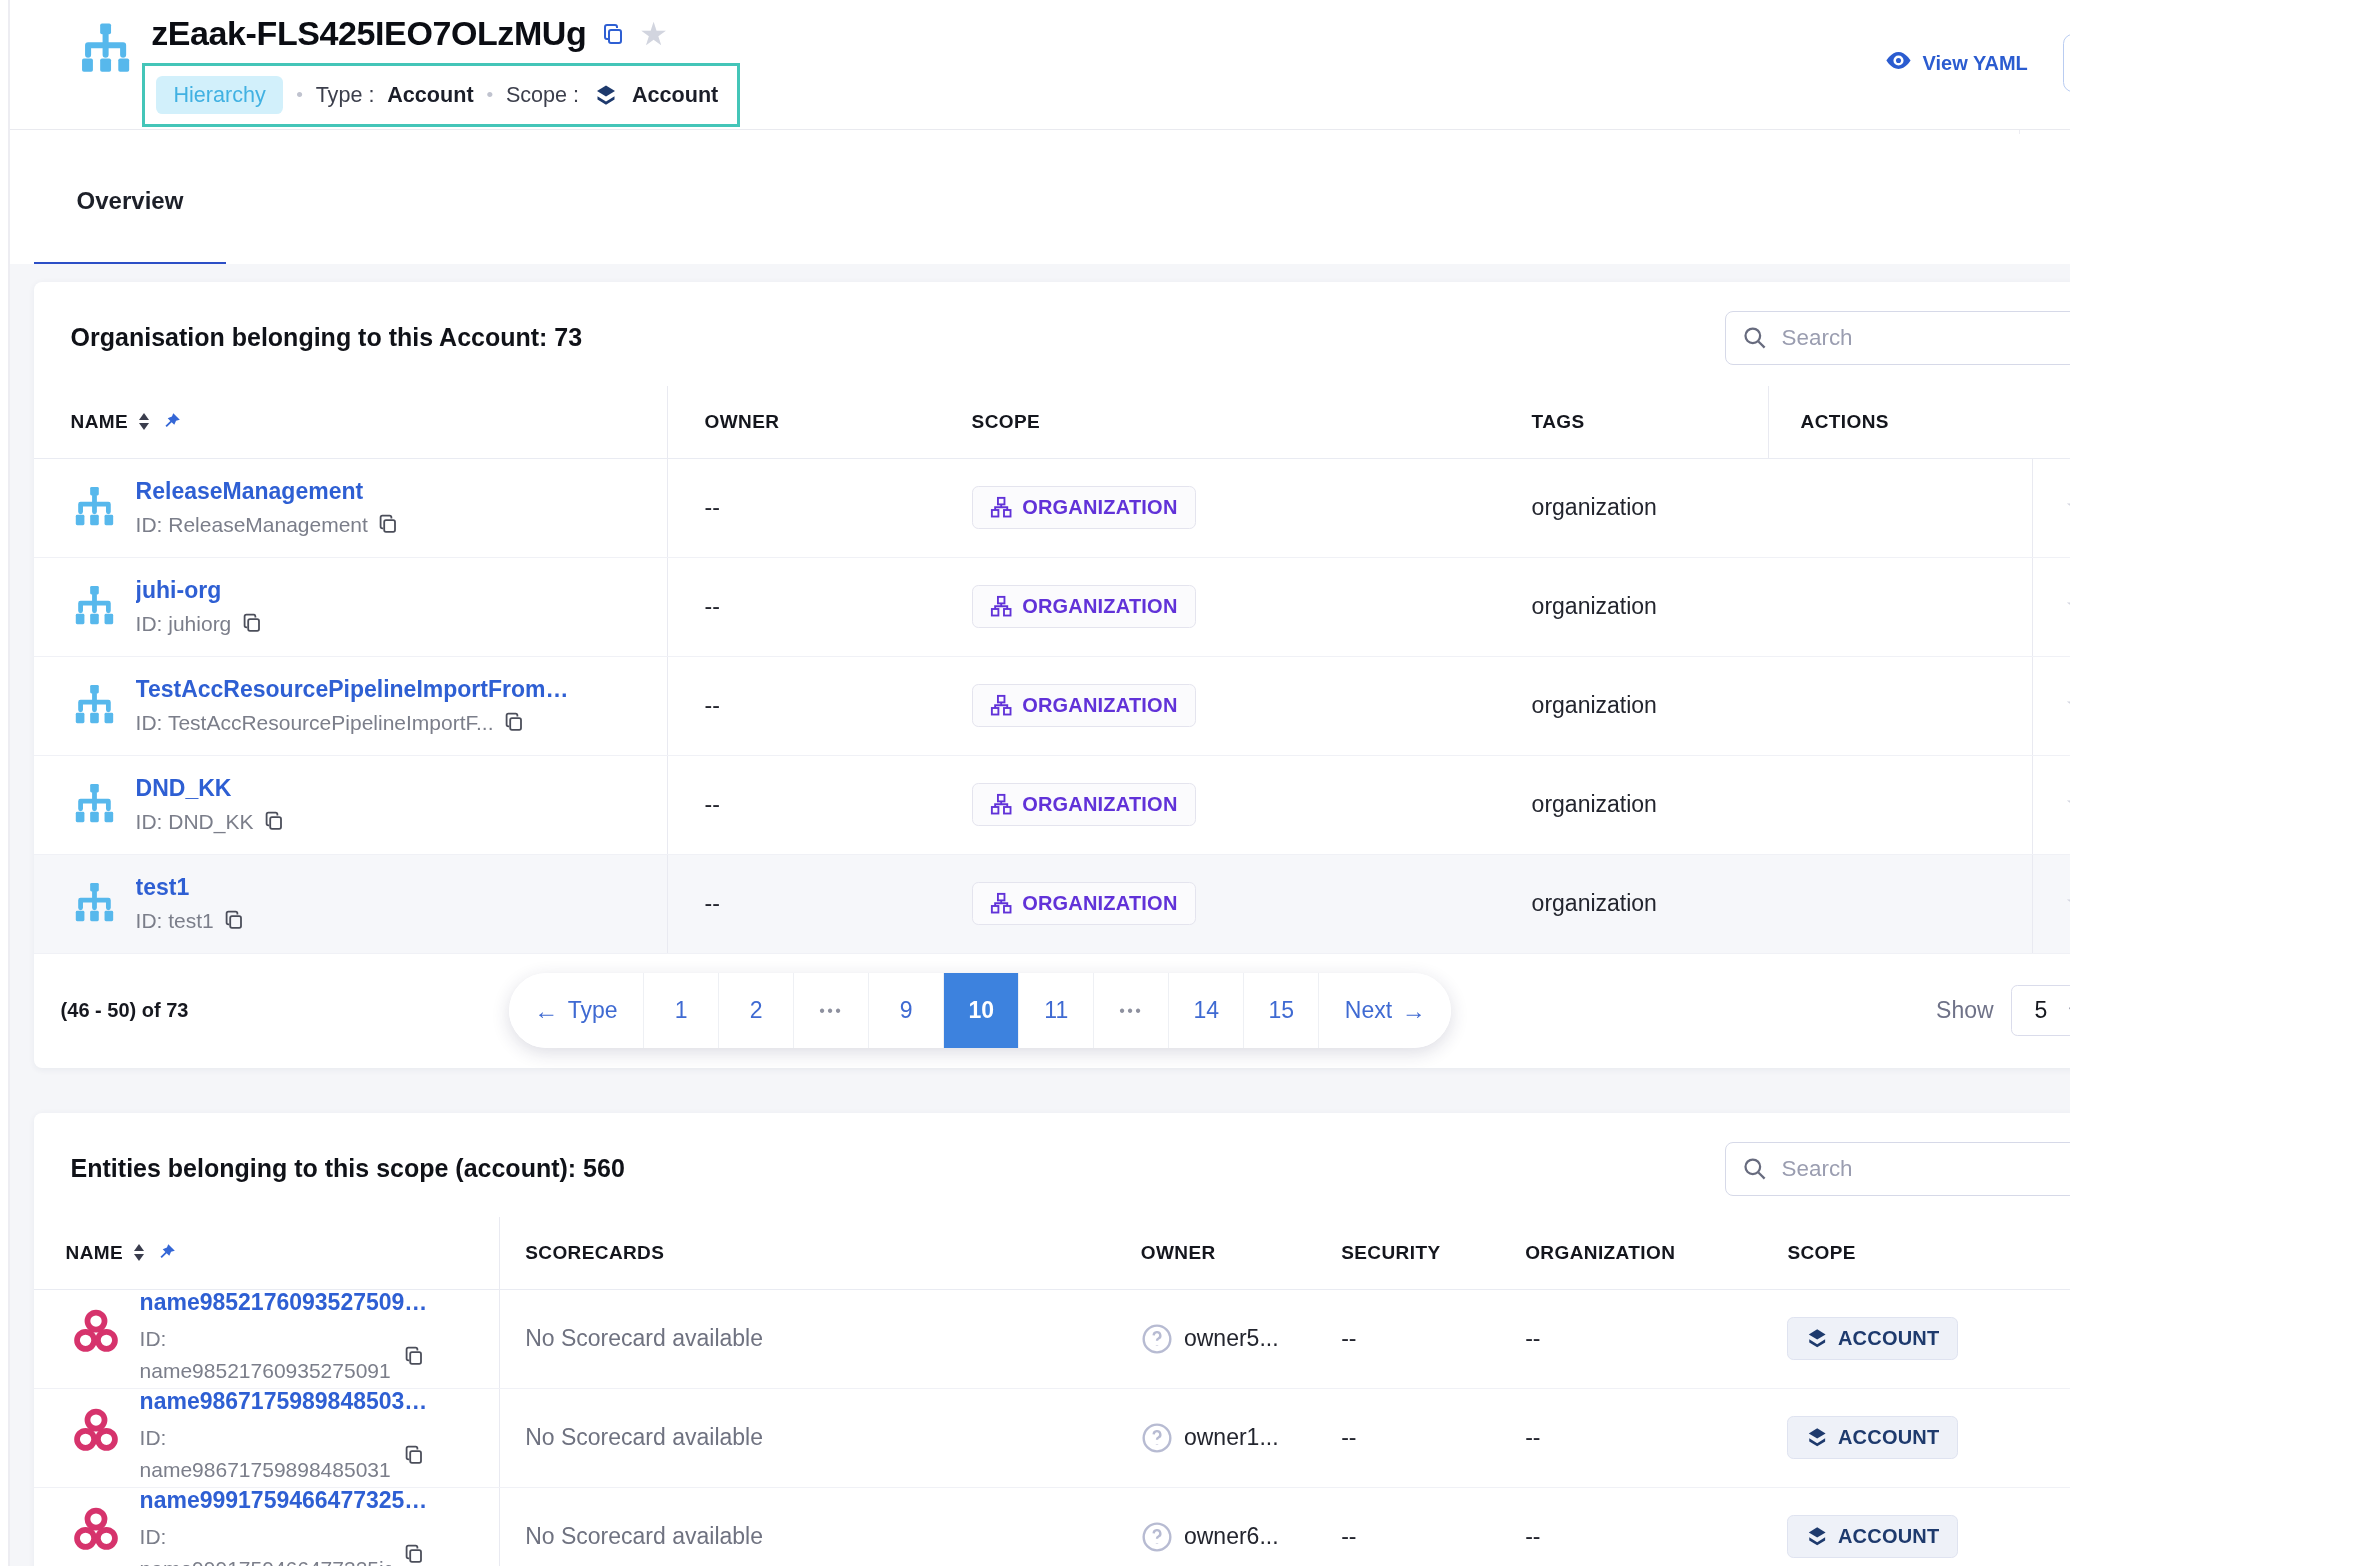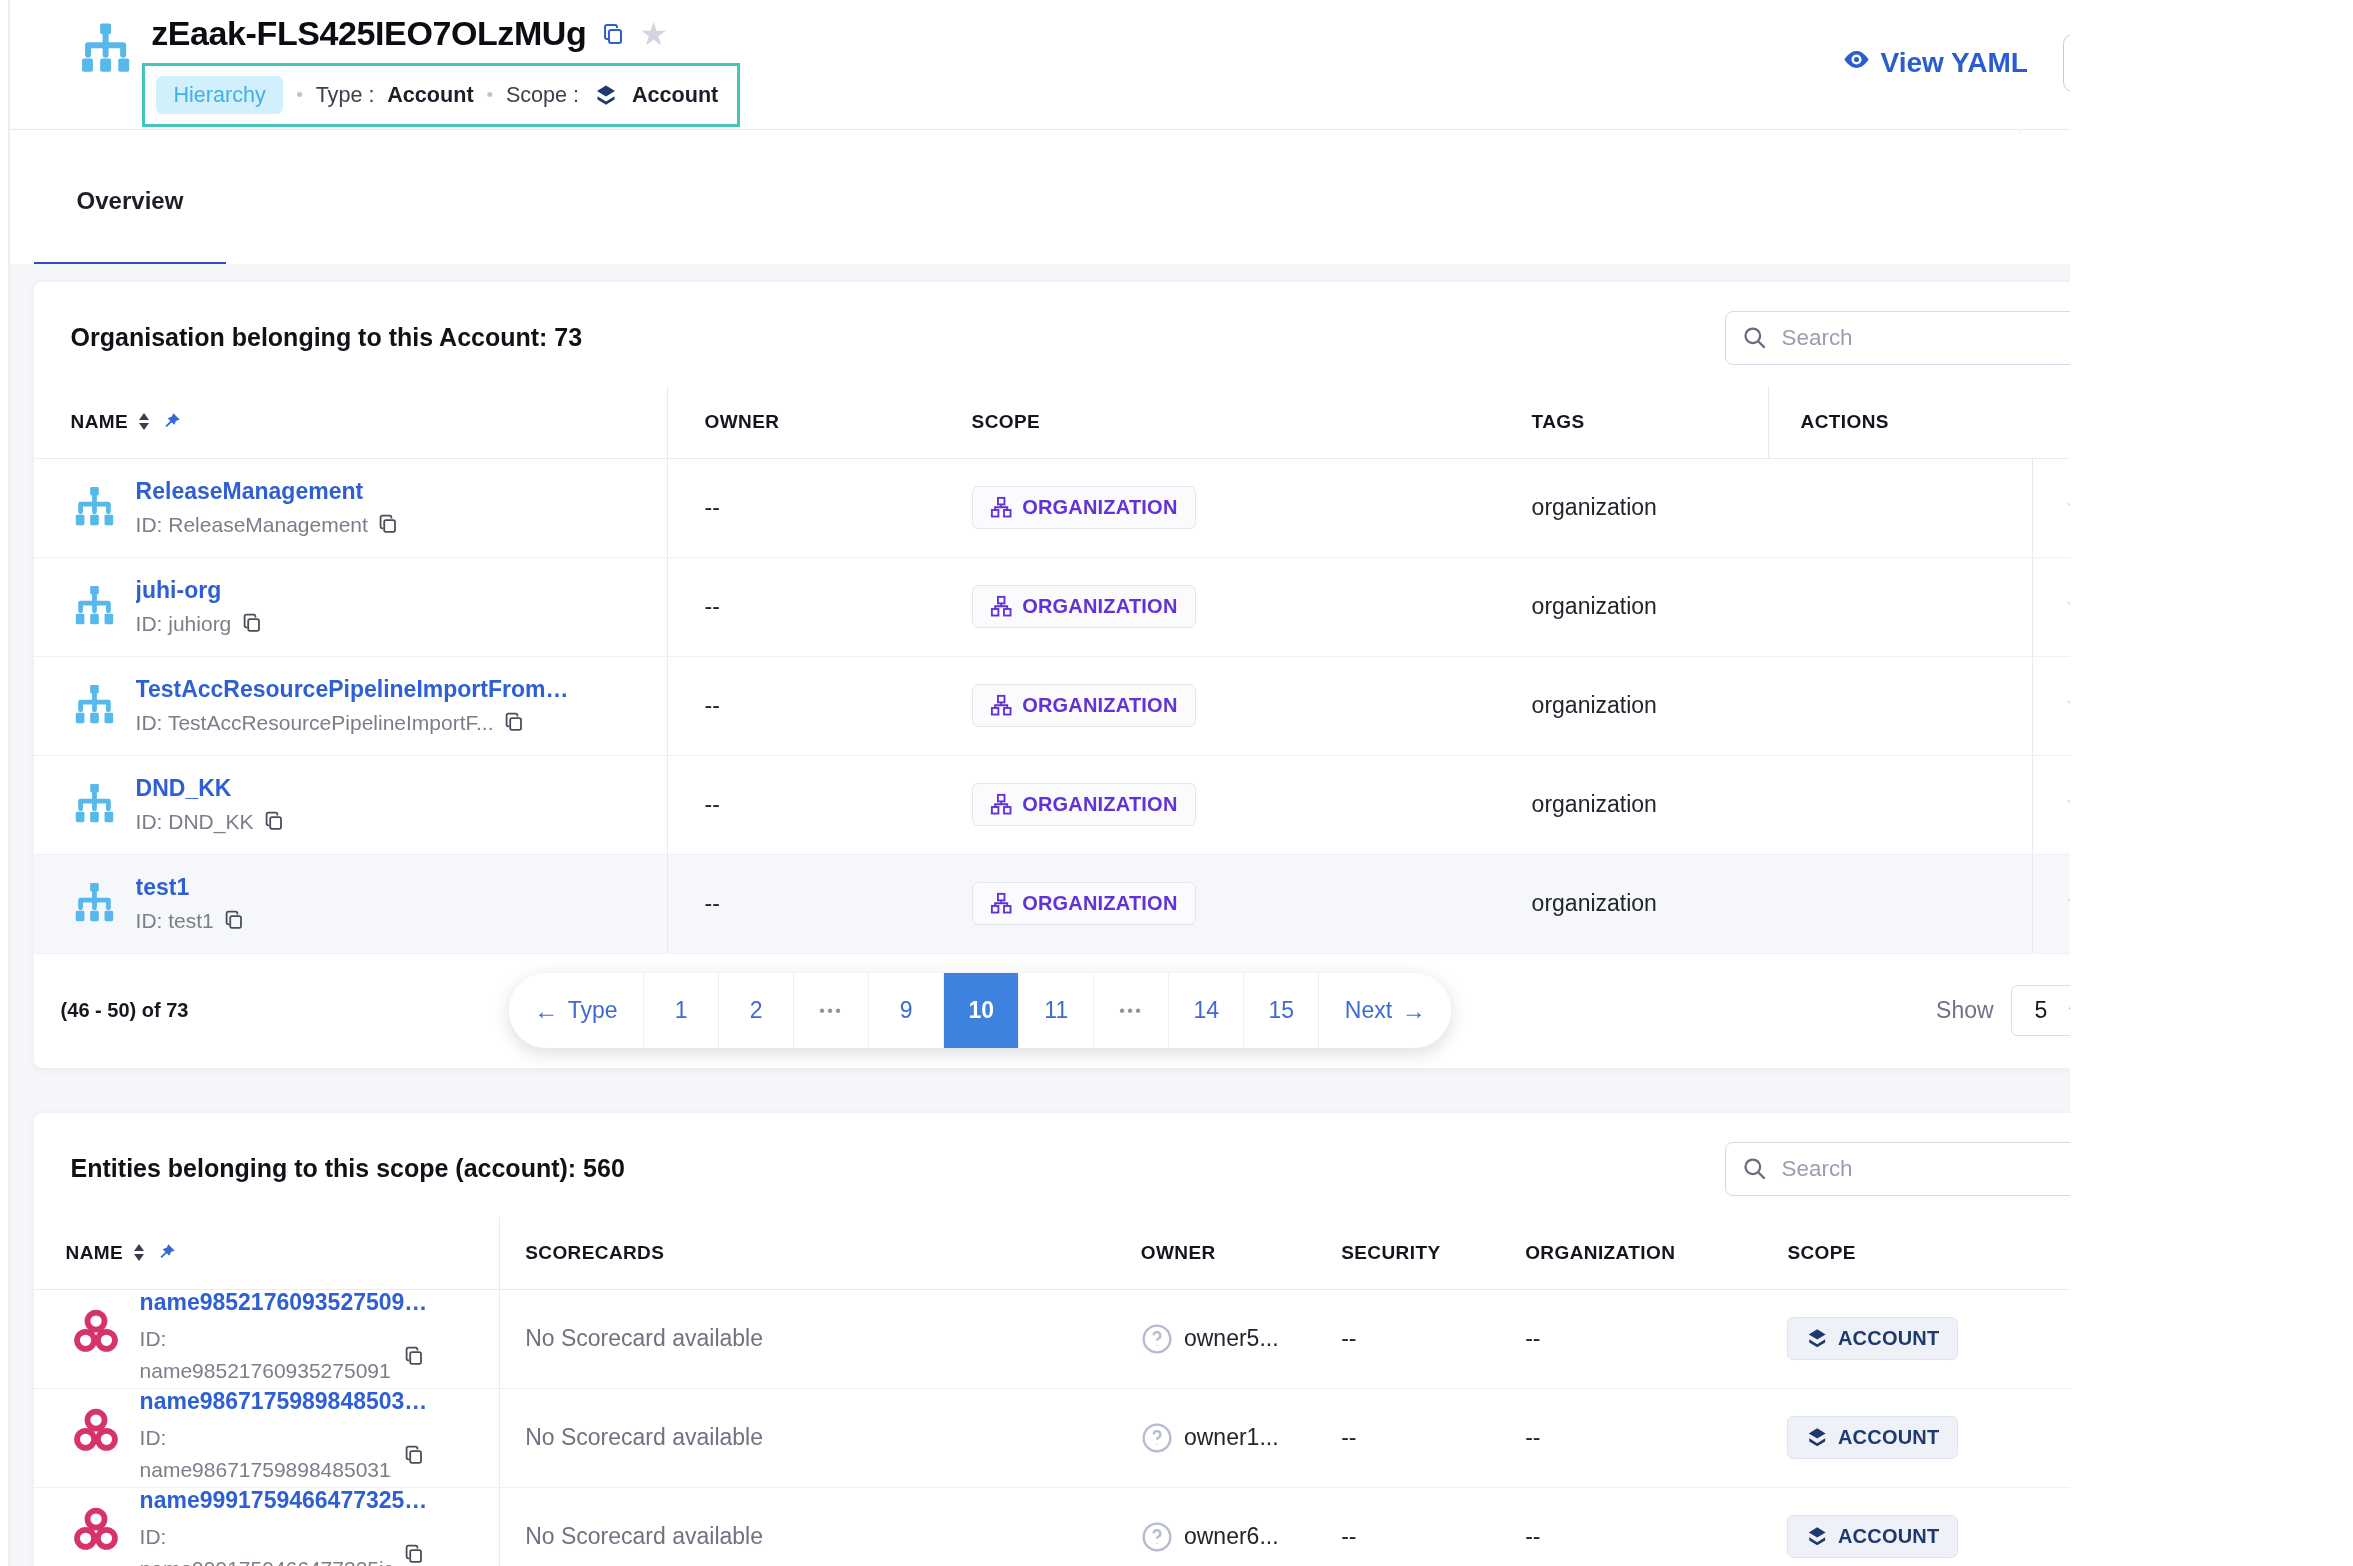--- a/index.html
+++ b/index.html
@@ -27,21 +27,21 @@
   .meta-box { margin-top:9.6px; margin-left:-9.6px; display:inline-flex; align-items:center; gap:12.8px;
     border:3.2px solid #44c5b8; padding:9.6px 19px 9.6px 11.2px; background:#fff; }
   .hier-pill { background:#d2f0fb; color:#41b1e2; font-size:21.6px; padding:6.4px 17.6px; border-radius:6.4px; }
   .meta-dot { color:#c0c3cf; font-size:19px; }
   .meta-lbl { color:#3c3f4c; font-size:21.6px; }
   .meta-val { color:#1b1e29; font-size:21.6px; font-weight:700; }
   .layers-sm { width:24px; height:24px; color:#1e3a6d; margin:0 1.6px 0 1.6px; }
   .layers-sm svg { width:100%; height:100%; }
 
   .hdr-right { position:absolute; right:62px; top:34px; display:flex; align-items:center; gap:35px; }
-  .view-yaml { display:flex; align-items:center; gap:9.6px; color:#2b5cd0; font-weight:700; font-size:28px; cursor:pointer; }
+  .view-yaml { display:flex; align-items:center; gap:9.6px; color:#2b5cd0; font-weight:700; font-size:20px; cursor:pointer; }
   .view-yaml svg { width:29px; height:29px; }
   .edit-btn { display:flex; align-items:center; justify-content:center; gap:26px; width:126px; height:58px;
     border:1.6px solid #b9ccf1; border-radius:9.6px; color:#a6bfee; font-size:24px; font-weight:600; background:#fff; }
   .edit-btn svg { width:24px; height:24px; }
   .kebab { display:flex; flex-direction:column; gap:6.4px; padding:4.8px; }
   .kebab i { width:7.2px; height:7.2px; border-radius:50%; background:#9ea1b2; display:block; }
 
   
   .tabbar { position:absolute; left:9.6px; top:134px; width:2293px; height:134px; background:#fff; }
   .tab { position:absolute; left:24px; top:0; height:100%; padding:0 43px; display:flex; align-items:center;

